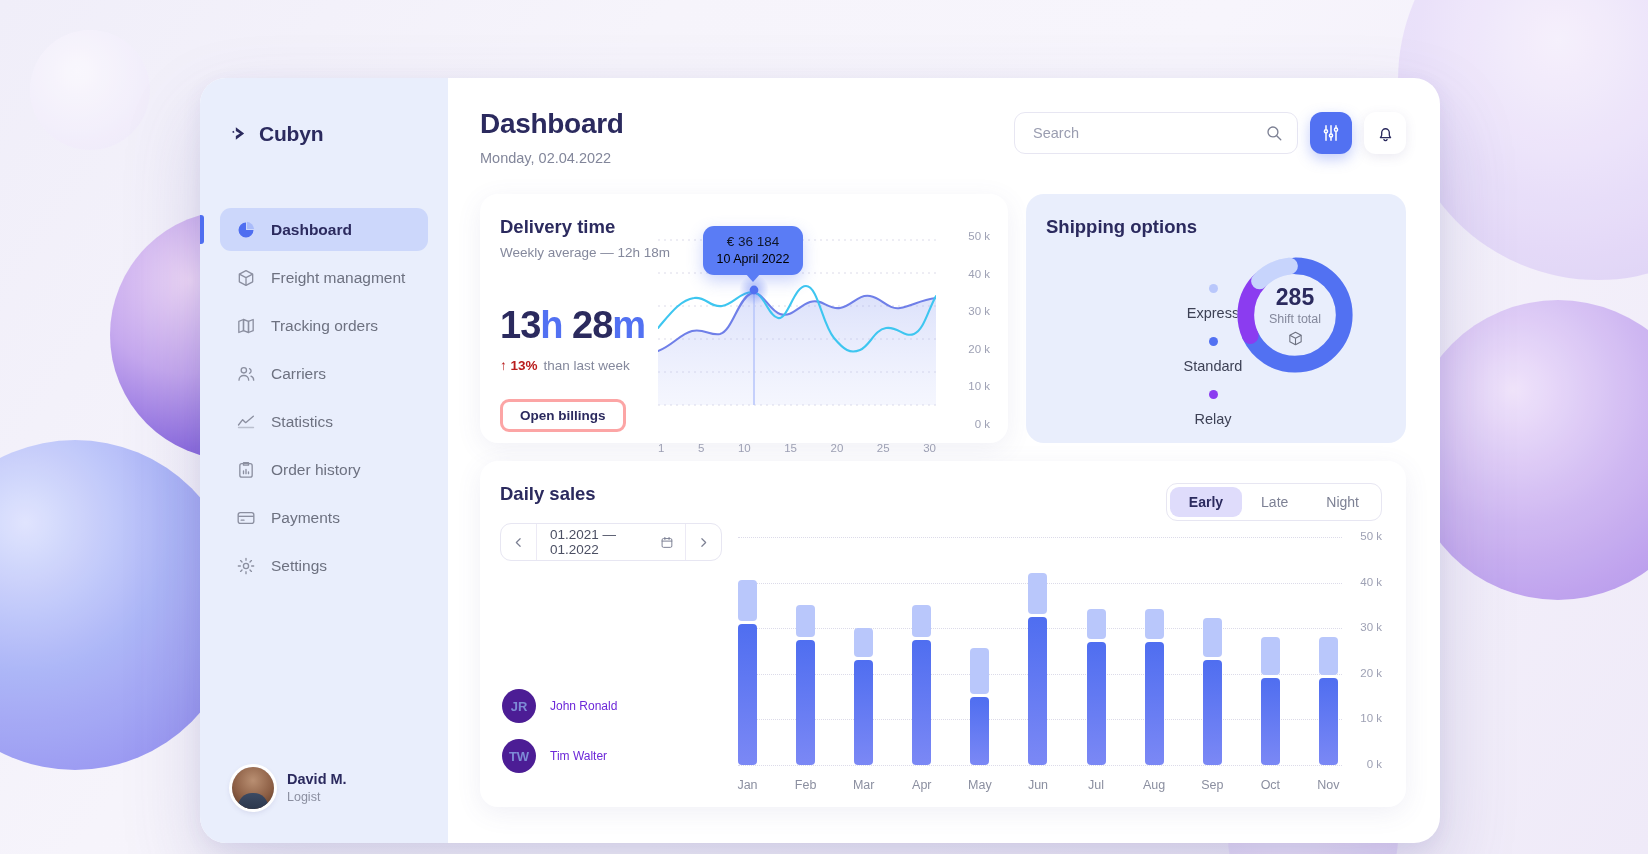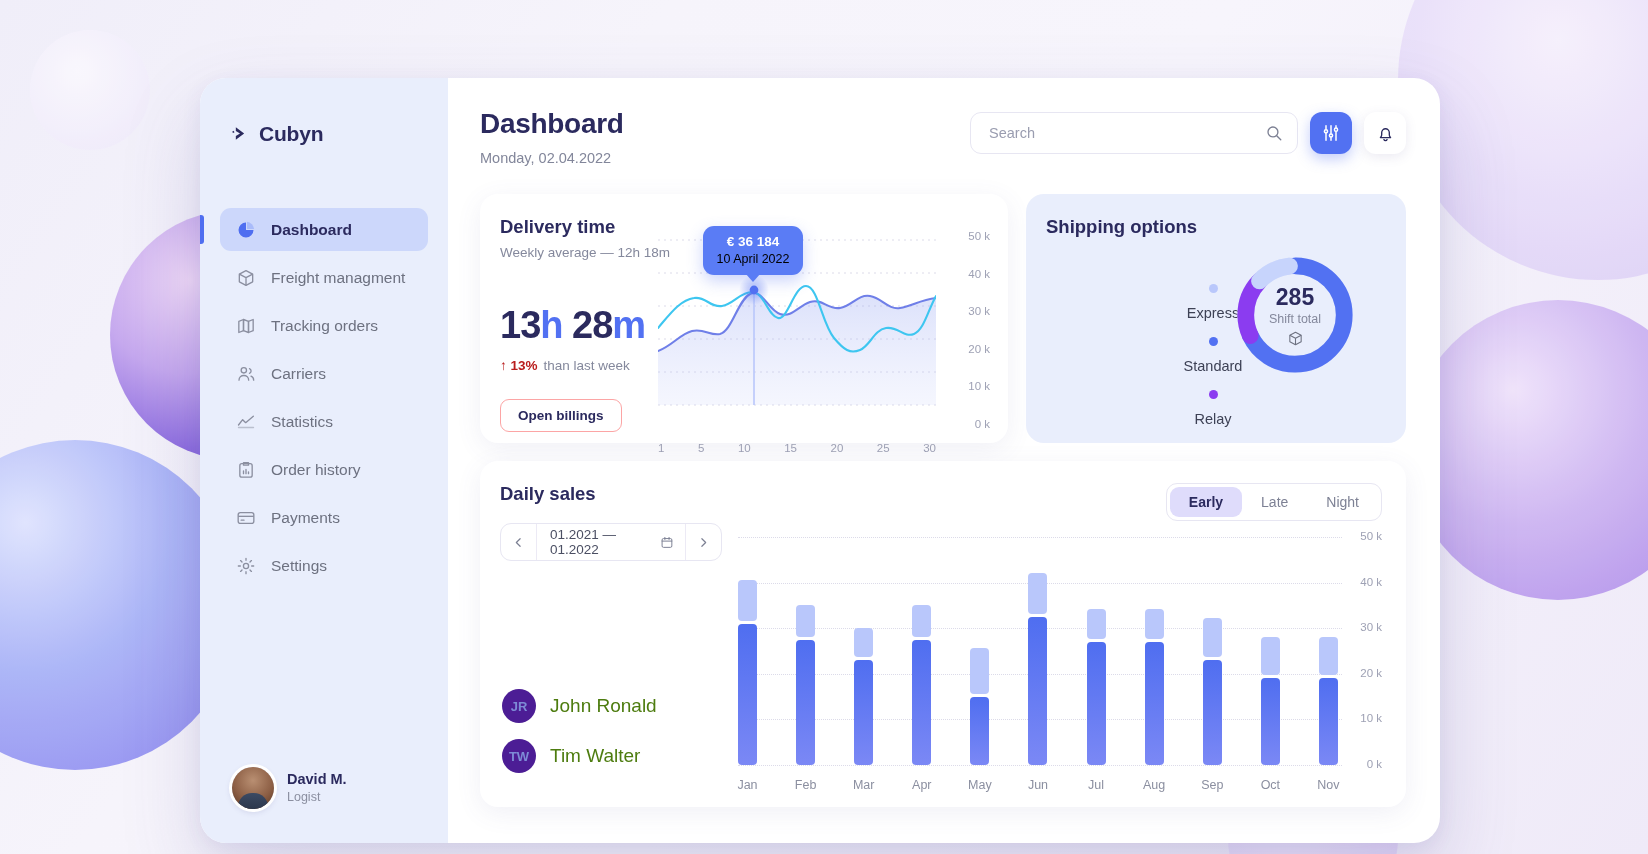--- a/index.html
+++ b/index.html
@@ -82,21 +82,21 @@
   .user-role { font-size: 12.5px; color: #8b8fa0; line-height: 1.35; }
 
   
   .main { flex: 1; padding: 30px 34px 0 32px; position: relative; overflow: hidden; }
   .topbar { display: flex; align-items: flex-start; justify-content: space-between; }
   .page-title { font-size: 28px; font-weight: bold; color: #2b2a5e; letter-spacing: -.3px; }
   .page-date { font-size: 14.5px; color: #82869a; margin-top: 10px; }
 
   .top-actions { display: flex; align-items: center; gap: 12px; margin-top: 4px; }
   .search-box {
-    width: 328px; height: 42px; border-radius: 11px; background: #fff;
+    width: 284px; height: 42px; border-radius: 11px; background: #fff;
     border: 1px solid #e7e6f2; display: flex; align-items: center;
     padding: 0 14px 0 18px; gap: 8px;
   }
   .search-box input {
     flex: 1; border: none; outline: none; font-size: 14.5px;
     color: #4b4f63; font-family: "Liberation Sans", sans-serif; background: transparent;
   }
   .search-box input::placeholder { color: #9a9db0; }
   .icon-btn {
     width: 42px; height: 42px; border-radius: 12px; border: none; cursor: pointer;
@@ -119,32 +119,32 @@
   .card-title { font-size: 18.5px; font-weight: bold; color: #2b2a5e; }
   .card-sub { font-size: 13.5px; color: #84889c; margin-top: 7px; }
 
   .dt-left { width: 180px; }
   .big-time { font-size: 38px; font-weight: bold; color: #2b2a5e; margin-top: 44px; letter-spacing: -1px; }
   .big-time .u { color: #5271f2; }
   .trend { margin-top: 11px; font-size: 13.5px; color: #84889c; display: flex; align-items: baseline; gap: 6px; }
   .trend .up { color: #b91c1c; font-weight: bold; }
   .btn-outline {
     margin-top: 26px; display: inline-flex; align-items: center; justify-content: center;
-    height: 33px; padding: 0 17px; border-radius: 9px; border: 1px solid #fca5a5;
+    height: 33px; padding: 0 17px; border-radius: 9px; border: 3px solid #fca5a5;
     background: #fff; font-size: 13.5px; font-weight: bold; color: #2b2a5e;
     cursor: pointer; font-family: "Liberation Sans", sans-serif;
   }
 
   .dt-chart { position: absolute; left: 178px; top: 36px; width: 330px; height: 200px; }
   .tooltip {
     position: absolute; left: 45px; top: -4px; width: 100px;
     background: #5a7cf5; border-radius: 11px; padding: 8px 0 9px; text-align: center;
     box-shadow: 0 6px 16px rgba(82,113,242,.3); z-index: 4;
   }
-  .tooltip .v { font-size: 13.5px; font-weight: bold; color: #ffffff; }
+  .tooltip .v { font-size: 13.5px; font-weight: normal; color: #0f172a; }
   .tooltip .d { font-size: 12.5px; color: #000000; margin-top: 3px; }
   .tooltip::after {
     content:""; position: absolute; left: 50%; bottom: -7px; transform: translateX(-50%);
     border-left: 8px solid transparent; border-right: 8px solid transparent;
     border-top: 9px solid #5a7cf5;
   }
   .yaxis { position: absolute; right: -2px; top: 0; height: 100%;
     display: flex; flex-direction: column; justify-content: space-between; }
   .yaxis span { font-size: 11.5px; color: #9ea1b4; text-align: right; }
   .xaxis { position: absolute; left: 0; bottom: -24px; width: 278px; display: flex; justify-content: space-between; }
@@ -185,21 +185,21 @@
     font-size: 14px; color: #7d8194; cursor: pointer; }
   .seg.active { background: #dfdcfb; color: #2b2a5e; font-weight: bold; }
 
   .people { position: absolute; left: 22px; bottom: 34px; display: flex; flex-direction: column; gap: 16px; }
   .person { display: flex; align-items: center; gap: 14px; }
   .initials {
     width: 34px; height: 34px; border-radius: 50%; background: #4c1d95;
     display: flex; align-items: center; justify-content: center;
     font-size: 13px; font-weight: bold; color: #7d8bd6;
   }
-  .person-name { font-size: 19px; color: #4d7c0f; }
+  .person-name { font-size: 12px; color: #6d28d9; }
 
   .barchart { position: absolute; left: 258px; right: 24px; top: 76px; bottom: 42px; }
   .grid-line { position: absolute; left: 0; right: 40px; border-top: 1px dotted #dcdbe9; }
   .bar-ylab { position: absolute; right: 0; font-size: 11.5px; color: #9ea1b4; transform: translateY(-7px); }
   .bars { position: absolute; left: 0; right: 44px; top: 0; bottom: 0;
     display: flex; align-items: flex-end; justify-content: space-between; }
   .barcol { width: 19px; display: flex; flex-direction: column; justify-content: flex-end; align-items: center; height: 100%; position: relative; }
   .bar-top { width: 19px; border-radius: 4px; background: #b9c7fb; }
   .bar-bot { width: 19px; border-radius: 4px;
     background: linear-gradient(180deg,#4f6ef0 0%,#7b88f5 100%); margin-top: 3px; }

